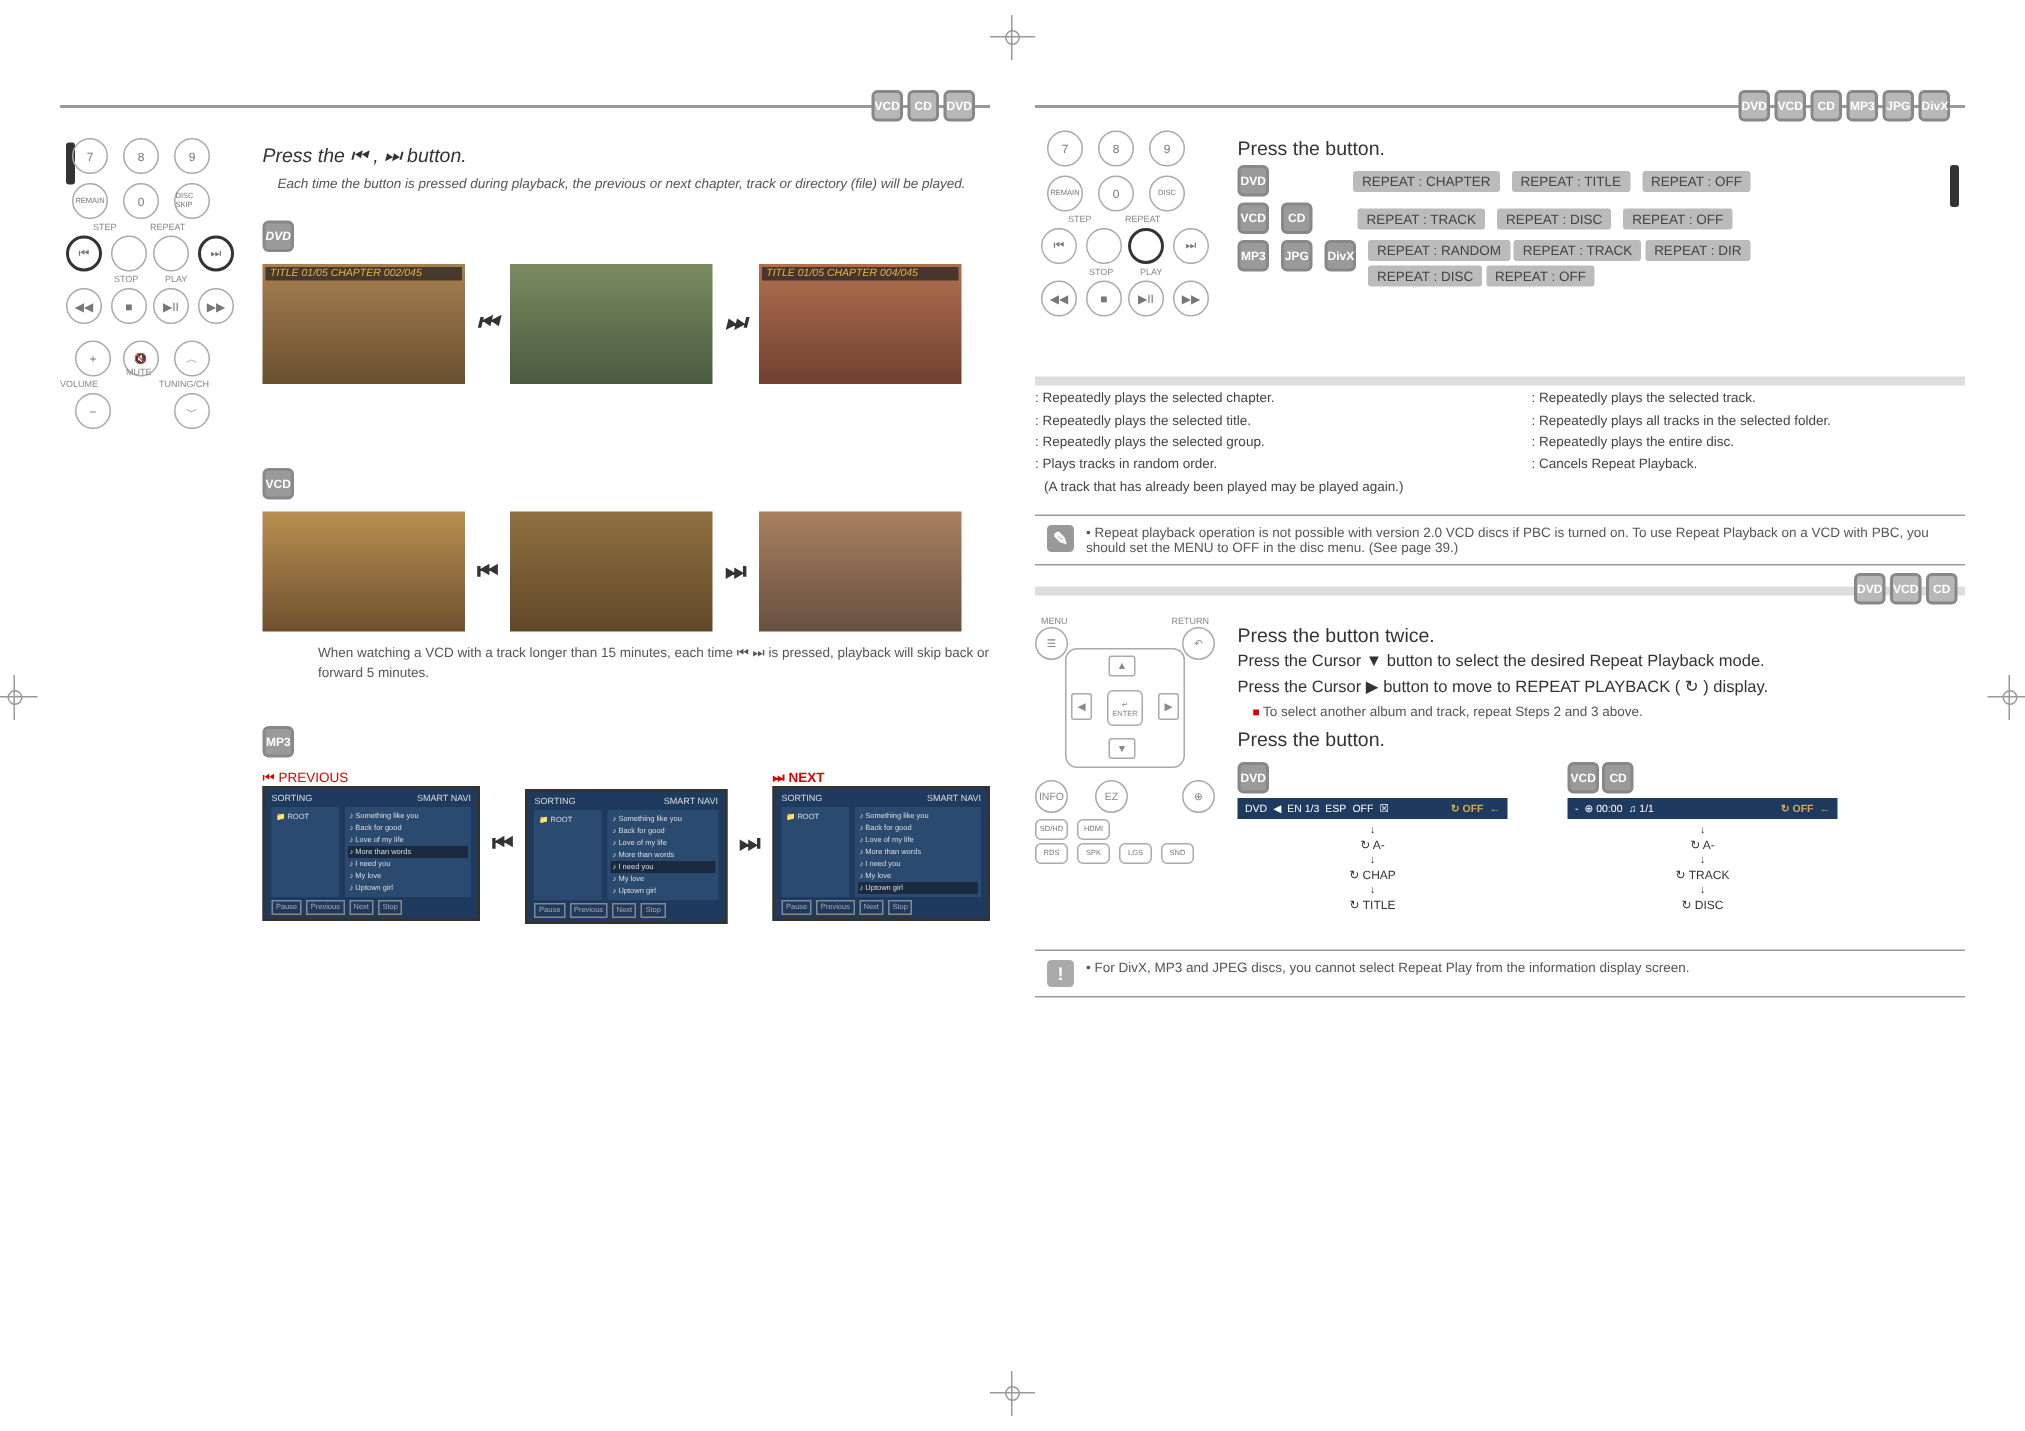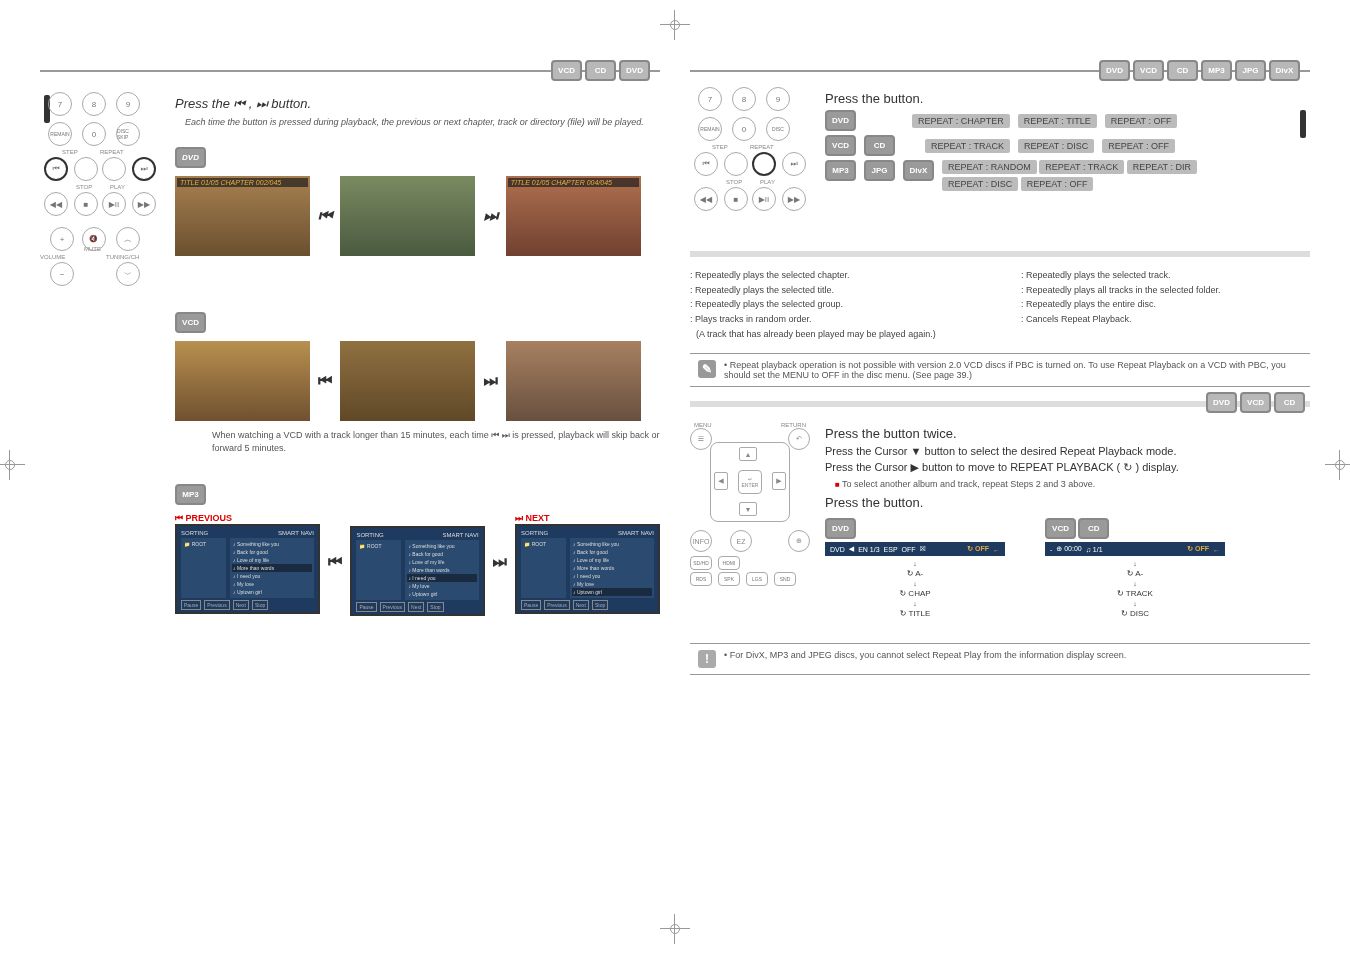--- a/index.html
+++ b/index.html
@@ -21,40 +21,40 @@
   .page-right { position:absolute; right:40px; top:70px; width:620px; height:820px; }
   
   
   .tab-mark { position:absolute; width:6px; background:#333; border-radius:2px; }
   
   
   .hr-gray { height:2px; background:#999; width:100%; position:relative; }
   .hr-gray .icon-strip { position:absolute; right:10px; top:-10px; display:flex; gap:3px; }
   
   
-  .badge { display:inline-block; width:31px; height:21px; border:2px solid #888; border-radius:4px; background:#b8b8b8; color:#fff; font-size:8px; line-height:17px; text-align:center; font-weight:bold; }
+  .badge { display:inline-block; width:21px; height:21px; border:2px solid #888; border-radius:4px; background:#b8b8b8; color:#fff; font-size:8px; line-height:17px; text-align:center; font-weight:bold; }
   .badge.gray { background:#9a9a9a; }
   
   
   .remote-diagram { width:120px; height:190px; border:none; position:relative; }
   .rbtn { position:absolute; width:24px; height:24px; border:1px solid #aaa; border-radius:50%; font-size:8px; display:flex; align-items:center; justify-content:center; color:#777; }
   .rbtn.sq { border-radius:4px; }
   .rbtn.highlight { border:2px solid #333; background:#fff; }
   
   
   .thumb { display:inline-block; background:#777; color:#fff; font-size:7px; position:relative; }
   .thumb-row { display:flex; align-items:center; gap:8px; margin:8px 0; }
   .skip-arrow { font-size:16px; color:#333; font-weight:bold; }
   
   
   .repeat-line { display:flex; align-items:center; gap:8px; margin:4px 0; font-size:9px; color:#666; }
   .repeat-pill { display:inline-block; padding:2px 6px; background:#bbb; color:#444; font-size:9px; border-radius:2px; }
   
   
-  .def-grid { display:flex; gap:42px; font-size:9px; margin:10px 0; }
+  .def-grid { display:flex; gap:42px; font-size:9px; margin:0 0; }
   .def-col { flex:1; }
   .def-col p { margin:3px 0; color:#444; line-height:1.3; }
   
   
   .note { display:flex; gap:8px; padding:6px 8px; border-top:1px solid #999; border-bottom:1px solid #999; margin-top:10px; font-size:9px; color:#555; }
   .note .note-icon { width:18px; height:18px; background:#999; color:#fff; border-radius:3px; display:flex; align-items:center; justify-content:center; font-size:12px; font-weight:bold; flex-shrink:0; }
   
   
   .filebrowser { width:145px; height:90px; border:2px solid #333; background:#1e3a5f; color:#fff; font-size:6px; padding:4px; position:relative; }
   .filebrowser .fb-header { display:flex; justify-content:space-between; font-size:6px; color:#ddd; margin-bottom:2px; }
@@ -169,21 +169,21 @@
       <span class="skip-arrow">⏭</span>
       <div class="thumb" style="width:135px;height:80px;background:linear-gradient(#a88060,#685040);"></div>
     </div>
     <p class="step-text" style="margin-top:8px;margin-left:37px;">When watching a VCD with a track longer than 15 minutes, each time ⏮ ⏭ is pressed, playback will skip back or forward 5 minutes.</p>
   </div>
 
   <div style="margin-top:30px; margin-left:135px;">
     <div><span class="badge gray">MP3</span></div>
     <div class="thumb-row" style="align-items:flex-start;">
       <div>
-        <div style="color:#d00;font-size:9px;font-weight:bold;">⏮ PREVIOUS</div>
+        <div style="color:#d00;font-size:9px;font-weight:normal;">⏮ PREVIOUS</div>
         <div class="filebrowser">
           <div class="fb-header">
               <span>SORTING</span>
               <span>SMART NAVI</span>
             </div>
           <div class="fb-main">
             <div class="fb-left">
                 <div class="fb-item">📁 <span>ROOT</span></div>
               </div>
             <div class="fb-right">

